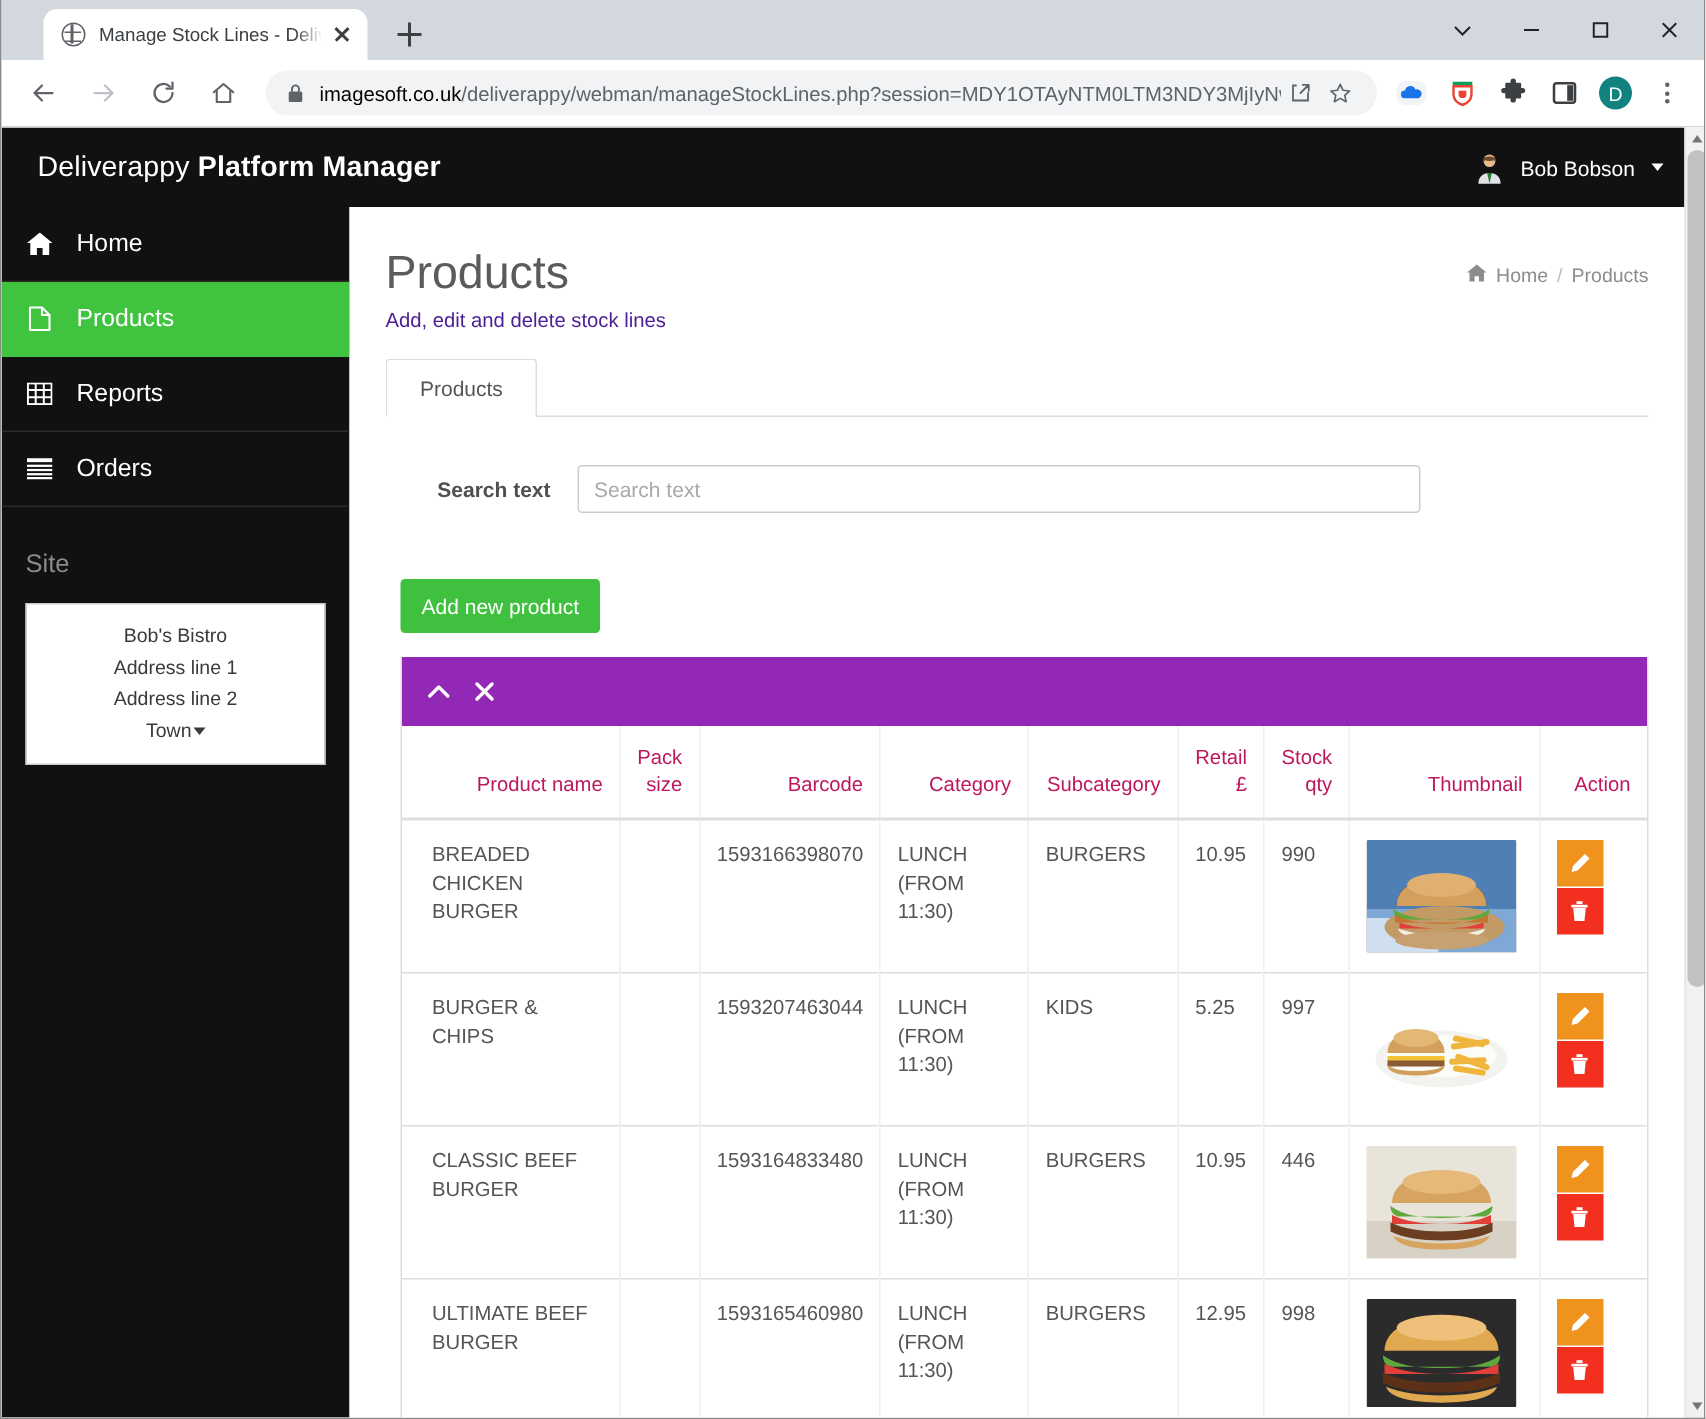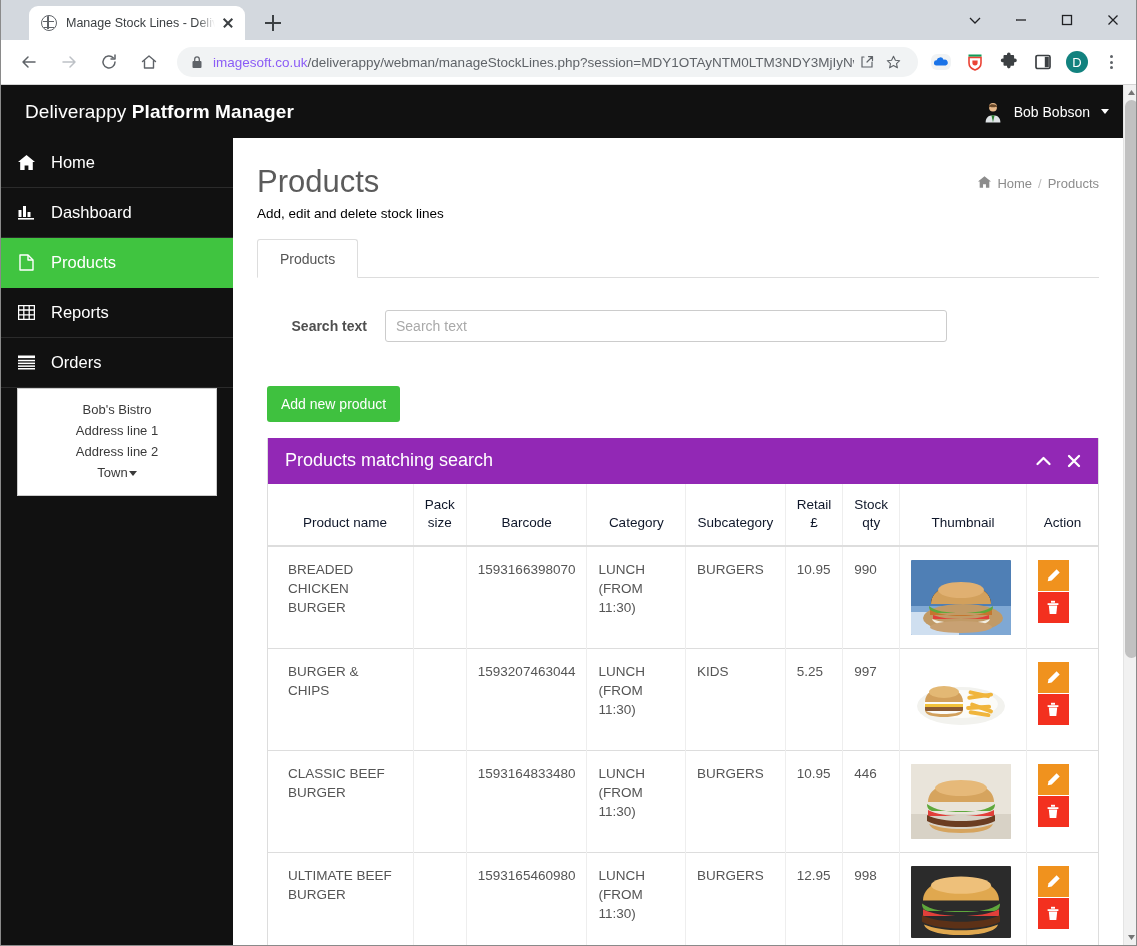--- a/index.html
+++ b/index.html
@@ -140,21 +140,21 @@
     display: flex;
     align-items: center;
     padding: 0 12px 0 14px;
     margin: 0 6px 0 8px;
     font-size: 13.5px;
     color: #202124;
     overflow: hidden;
   }
   .lock { margin-right: 10px; flex: none; color: #5f6368; display:flex; }
   .urltext { flex: 1; white-space: nowrap; overflow: hidden; }
-  .urltext .host { color: #8b5cf6; }
+  .urltext .host { color: #000000; }
   .urltext .rest { color: #5f6368; }
   .omni-icon { width: 26px; display: flex; align-items: center; justify-content: center; color: #5f6368; cursor:pointer;}
   .tb-icon {
     width: 28px; height: 28px;
     margin: 0 3px;
     display: flex; align-items: center; justify-content: center;
     cursor: pointer;
     color: #5f6368;
     flex: none;
   }
@@ -264,21 +264,21 @@
   }
   .page-title {
     font-size: 31px;
     font-weight: normal;
     color: #5b5b5b;
     margin: 0;
     line-height: 1.15;
   }
   .page-sub {
     font-size: 13.5px;
-    color: #000000;
+    color: #4c1d95;
     margin-top: 6px;
   }
   .breadcrumb {
     font-size: 13px;
     color: #8c8c8c;
     display: flex;
     align-items: center;
     gap: 6px;
     padding-top: 12px;
     white-space: nowrap;
@@ -375,22 +375,22 @@
   .panel-tool { cursor: pointer; display: flex; align-items: center; }
 
   table.grid {
     width: 100%;
     border-collapse: collapse;
     font-size: 13.5px;
     color: #555555;
   }
   table.grid th {
     font-weight: normal;
-    color: #0f172a;
-    text-align: center;
+    color: #be185d;
+    text-align: right;
     vertical-align: bottom;
     padding: 12px 11px 13px;
     border-bottom: 2px solid #dddddd;
     border-left: 1px solid #eeeeee;
     line-height: 18px;
   }
   table.grid th:first-child { border-left: none; }
   table.grid td {
     padding: 13px 11px;
     border-top: 1px solid #dddddd;
@@ -598,31 +598,20 @@
       <div class="body-row">
 
         <div class="sidebar">
           <div class="nav-item">
             <span class="nav-icon">
               <svg width="17" height="15" viewBox="0 0 17 15">
                   <path d="M8.5 0L0 7h2.2v8h4.4v-4.6h3.8V15h4.4V7H17z" fill="#fff"></path>
                 </svg>
             </span>
             <span>Home</span>
-          </div>
-          <div class="nav-item">
-            <span class="nav-icon">
-              <svg width="17" height="15" viewBox="0 0 17 15">
-                  <rect x="0.5" y="5" width="3" height="7" fill="#fff"></rect>
-                  <rect x="5" y="1" width="3" height="11" fill="#fff"></rect>
-                  <rect x="9.5" y="7" width="3" height="5" fill="#fff"></rect>
-                  <rect x="0" y="13" width="16" height="1.6" fill="#fff"></rect>
-                </svg>
-            </span>
-            <span>Dashboard</span>
           </div>
           <div class="nav-item active">
             <span class="nav-icon">
               <svg width="15" height="17" viewBox="0 0 15 17">
                   <path d="M1 1h8l5 5v10H1z" stroke="#fff" stroke-width="1.4" fill="none" stroke-linejoin="round"></path>
                   <path d="M9 1v5h5" stroke="#fff" stroke-width="1.4" fill="none" stroke-linejoin="round"></path>
                 </svg>
             </span>
             <span>Products</span>
           </div>
@@ -641,20 +630,21 @@
                   <rect x="0" y="0.5" width="17" height="2.6" fill="#fff"></rect>
                   <rect x="0" y="4.8" width="17" height="1.5" fill="#fff"></rect>
                   <rect x="0" y="7.6" width="17" height="1.5" fill="#fff"></rect>
                   <rect x="0" y="10.4" width="17" height="1.5" fill="#fff"></rect>
                   <rect x="0" y="13" width="17" height="1.5" fill="#fff"></rect>
                 </svg>
             </span>
             <span>Orders</span>
           </div>
 
+          <div class="site-label">Site</div>
           <div class="site-card">
             <div>Bob's Bistro</div>
             <div>Address line 1</div>
             <div>Address line 2</div>
             <div><span>Town</span><span class="caret-down"></span></div>
           </div>
         </div>
 
         <div class="content">
           <div class="content-head">
@@ -684,21 +674,20 @@
               <div class="form-group">
                 <label class="form-label">Search text</label>
                 <input class="form-input" type="text" placeholder="Search text" style="">
               </div>
             </div>
 
             <button class="btn-success">Add new product</button>
 
             <div class="panel">
               <div class="panel-head">
-                <div class="panel-title">Products matching search</div>
                 <div class="panel-tools">
                   <span class="panel-tool">
                     <svg width="15" height="10" viewBox="0 0 15 10">
                         <path d="M1.5 8L7.5 2l6 6" stroke="#fff" stroke-width="2.2" fill="none" stroke-linecap="round" stroke-linejoin="round"></path>
                       </svg>
                   </span>
                   <span class="panel-tool">
                     <svg width="14" height="14" viewBox="0 0 14 14">
                         <path d="M2 2l10 10M12 2L2 12" stroke="#fff" stroke-width="2.3" stroke-linecap="round"></path>
                       </svg>

